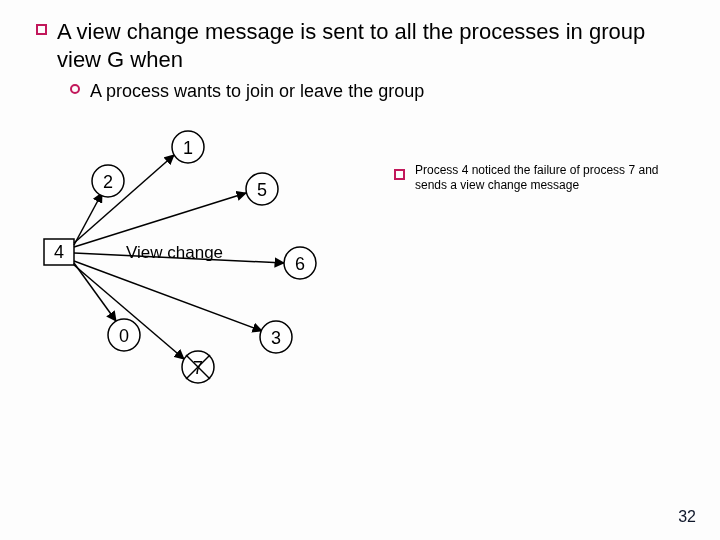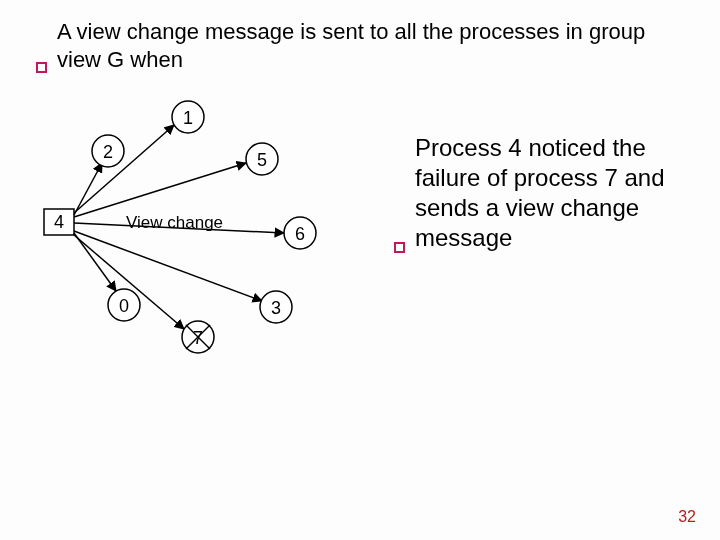--- a/index.html
+++ b/index.html
@@ -10,21 +10,21 @@
     background: #fdfdfd;
     font-family: "Comic Sans MS", "Comic Sans", cursive, sans-serif;
     color: #000;
     position: relative;
   }
   .content {
     padding: 18px 36px 0 36px;
   }
   .bullet-row {
     display: flex;
-    align-items: flex-end;
+    align-items: flex-start;
     margin-bottom: 2px;
   }
   .sq {
     width: 11px; height: 11px;
     border: 2px solid #c2185b;
     margin-top: 6px;
     margin-right: 10px;
     flex: 0 0 auto;
   }
   .circ {
@@ -55,45 +55,49 @@
   .diagram {
     flex: 0 0 auto;
     width: 340px;
     height: 270px;
   }
   .caption-area {
     padding-left: 18px;
     padding-top: 40px;
   }
   .caption-text {
-    font-size: 24px;
+    font-size: 12px;
     line-height: 1.25;
   }
   .pagenum {
     position: absolute;
     right: 24px;
     bottom: 14px;
     font-size: 16px;
     font-family: Arial, sans-serif;
-    color: #b91c1c;
+    color: #0f172a;
   }
   svg text {
     font-family: Arial, sans-serif;
     fill: #000;
   }
 </style>
 </head>
 <body>
 
 <div class="content">
   <div class="bullet-row">
     <div class="sq"></div>
     <div class="main-text">A view change message is sent to all the processes in group view G when</div>
   </div>
   <div class="sub-list">
+    <div class="bullet-row">
+      <div class="circ"></div>
+      <div class="sub-text">A process wants to join or leave the group</div>
+    </div>
   </div>
 </div>
 
 <div class="lower">
   <svg class="diagram" viewBox="0 0 340 270">
     <defs>
       <marker id="arrow" viewBox="0 0 10 10" refX="9" refY="5" markerWidth="7" markerHeight="7" orient="auto-start-reverse">
         <path d="M 0 0 L 10 5 L 0 10 z" fill="#000"></path>
       </marker>
     </defs>

